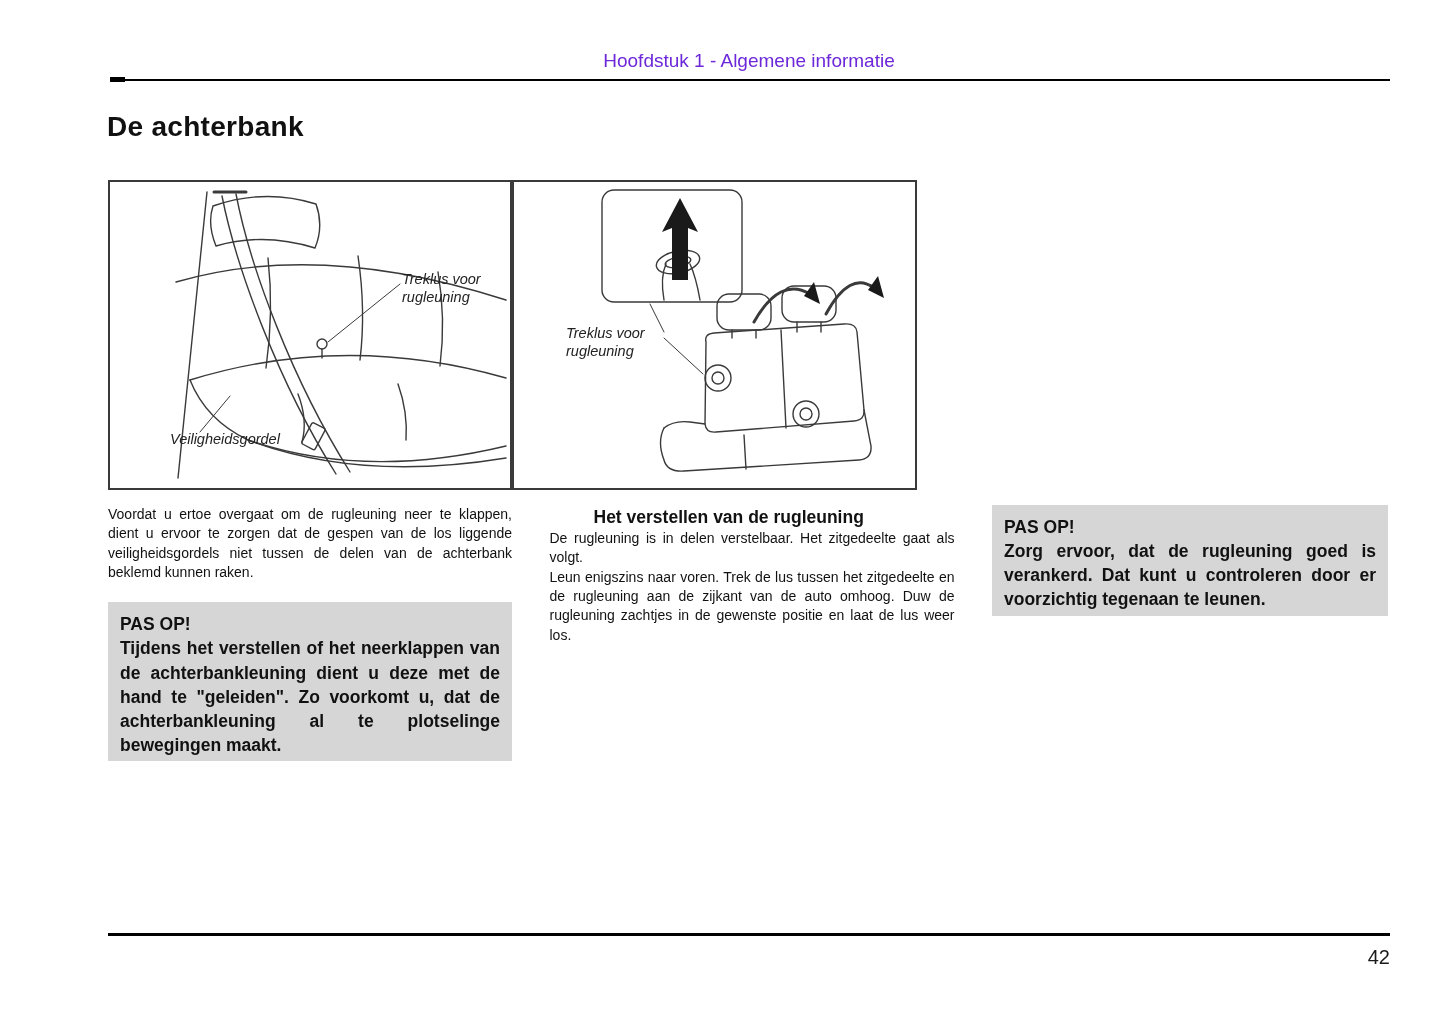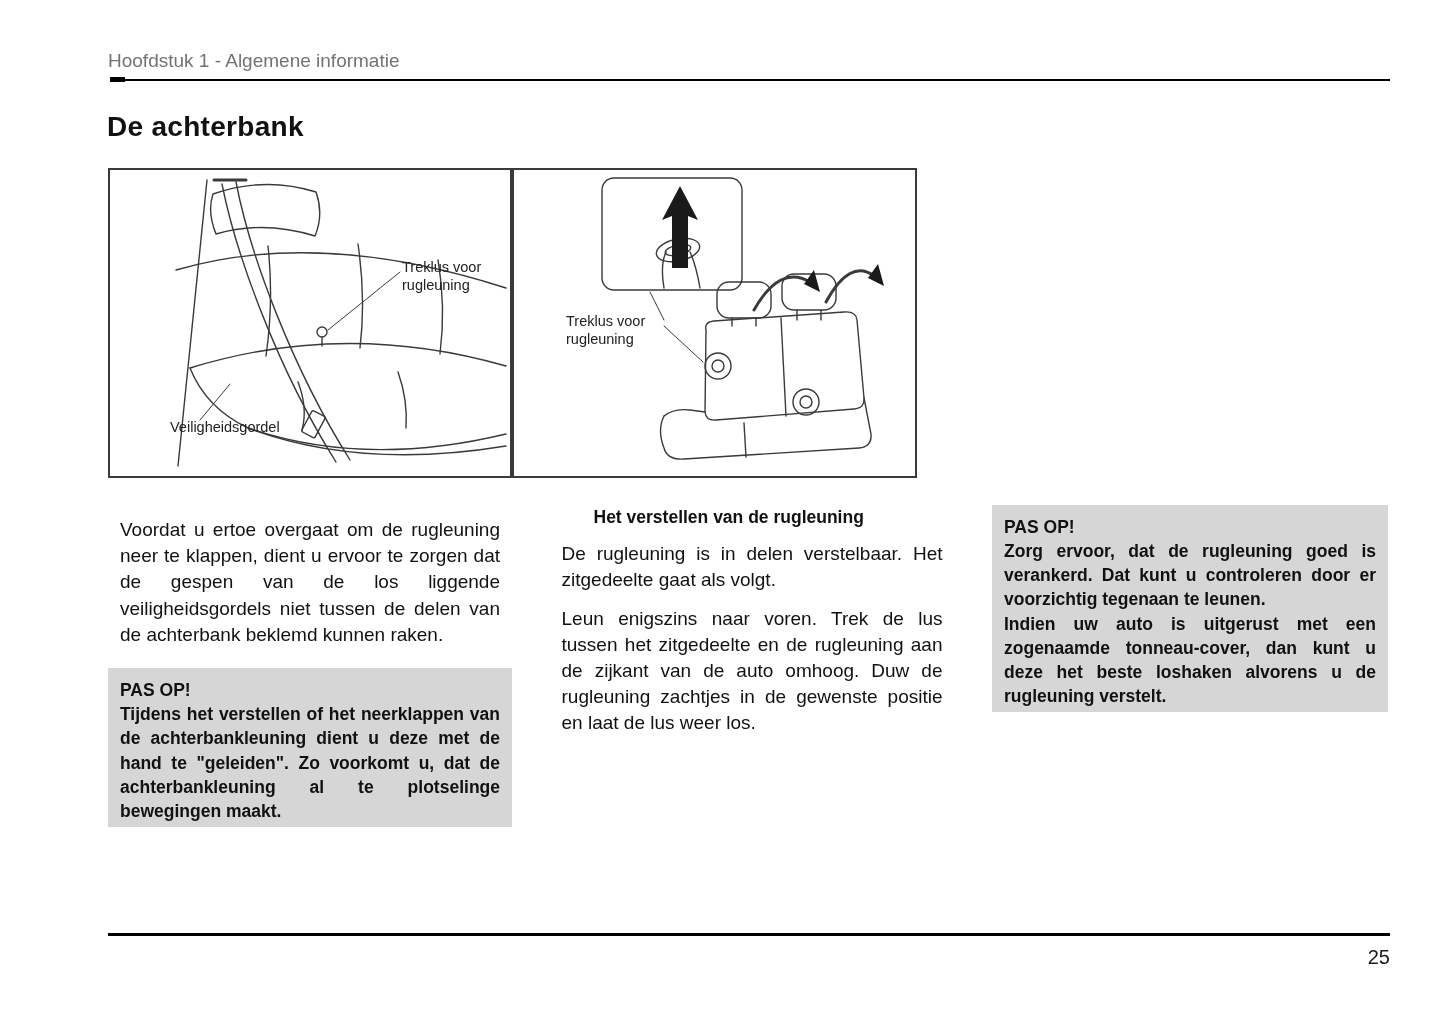--- a/index.html
+++ b/index.html
@@ -14,23 +14,23 @@
     background: #ffffff;
     font-family: "Liberation Sans", sans-serif;
     color: #111111;
     overflow: hidden;
   }
   .chapter-header {
     position: absolute;
     top: 50px;
     left: 108px;
     width: 1282px;
-    text-align: left;
+    text-align: center;
     font-size: 19px;
-    color: #737373;
+    color: #6d28d9;
   }
   .header-rule {
     position: absolute;
     top: 79px;
     left: 117px;
     width: 1273px;
     height: 0;
     border-top: 2px solid #000;
   }
   .header-rule-tick {
@@ -44,24 +44,25 @@
   .page-title {
     position: absolute;
     top: 92px;
     left: 107px;
     font-size: 28px;
     font-weight: bold;
     letter-spacing: 0.3px;
   }
   .figures-row {
     position: absolute;
-    top: 168px;
+    top: 180px;
     left: 108px;
     width: 1280px;
     display: flex;
+    font-style: italic;
   }
   .fig {
     position: relative;
     height: 310px;
     border: 2px solid #3a3a3a;
     background: #fff;
     box-sizing: border-box;
   }
   .fig-left  { width: 404px; margin-right: 31px; }
   .fig-right { width: 405px; }
@@ -77,22 +78,22 @@
     top: 505px;
     left: 108px;
     width: 1280px;
     display: flex;
     justify-content: space-between;
   }
   .col-1 { width: 404px; }
   .col-2 { width: 405px; }
   .col-3 { width: 396px; }
   .body-par {
-    margin: 12px;
-    font-size: 19px;
+    margin: 0;
+    font-size: 14px;
     line-height: 1.38;
     text-align: justify;
   }
   .col-heading {
     margin: 0;
     font-size: 17.5px;
     line-height: 1.38;
     font-weight: bold;
     padding-left: 44px;
   }
@@ -220,22 +221,21 @@
     <div class="col-2">
       <p class="col-heading">Het verstellen van de rugleuning</p>
       <p class="body-par">De rugleuning is in delen verstelbaar. Het zitgedeelte gaat als volgt.</p>
       <p class="body-par">Leun enigszins naar voren. Trek de lus tussen het zitgedeelte en de rugleuning aan de zijkant van de auto omhoog. Duw de rugleuning zachtjes in de gewenste positie en laat de lus weer los.</p>
     </div>
 
     <div class="col-3">
       <div class="warning" style="background: rgb(214, 214, 214);">
         <p class="warning-title">PAS OP!</p>
         <p>Zorg ervoor, dat de rugleuning goed is verankerd. Dat kunt u controleren door er voorzichtig tegenaan te leunen.</p>
-        <p>Indien uw auto is uitgerust met een zogenaamde tonneau-cover, dan kunt u deze het beste loshaken alvorens u de rugleuning verstelt.</p>
       </div>
     </div>
 
   </div>
 
   <div class="footer-rule"></div>
-  <div class="page-number">25</div>
+  <div class="page-number">42</div>
 
 </div>
 
 </body></html>

